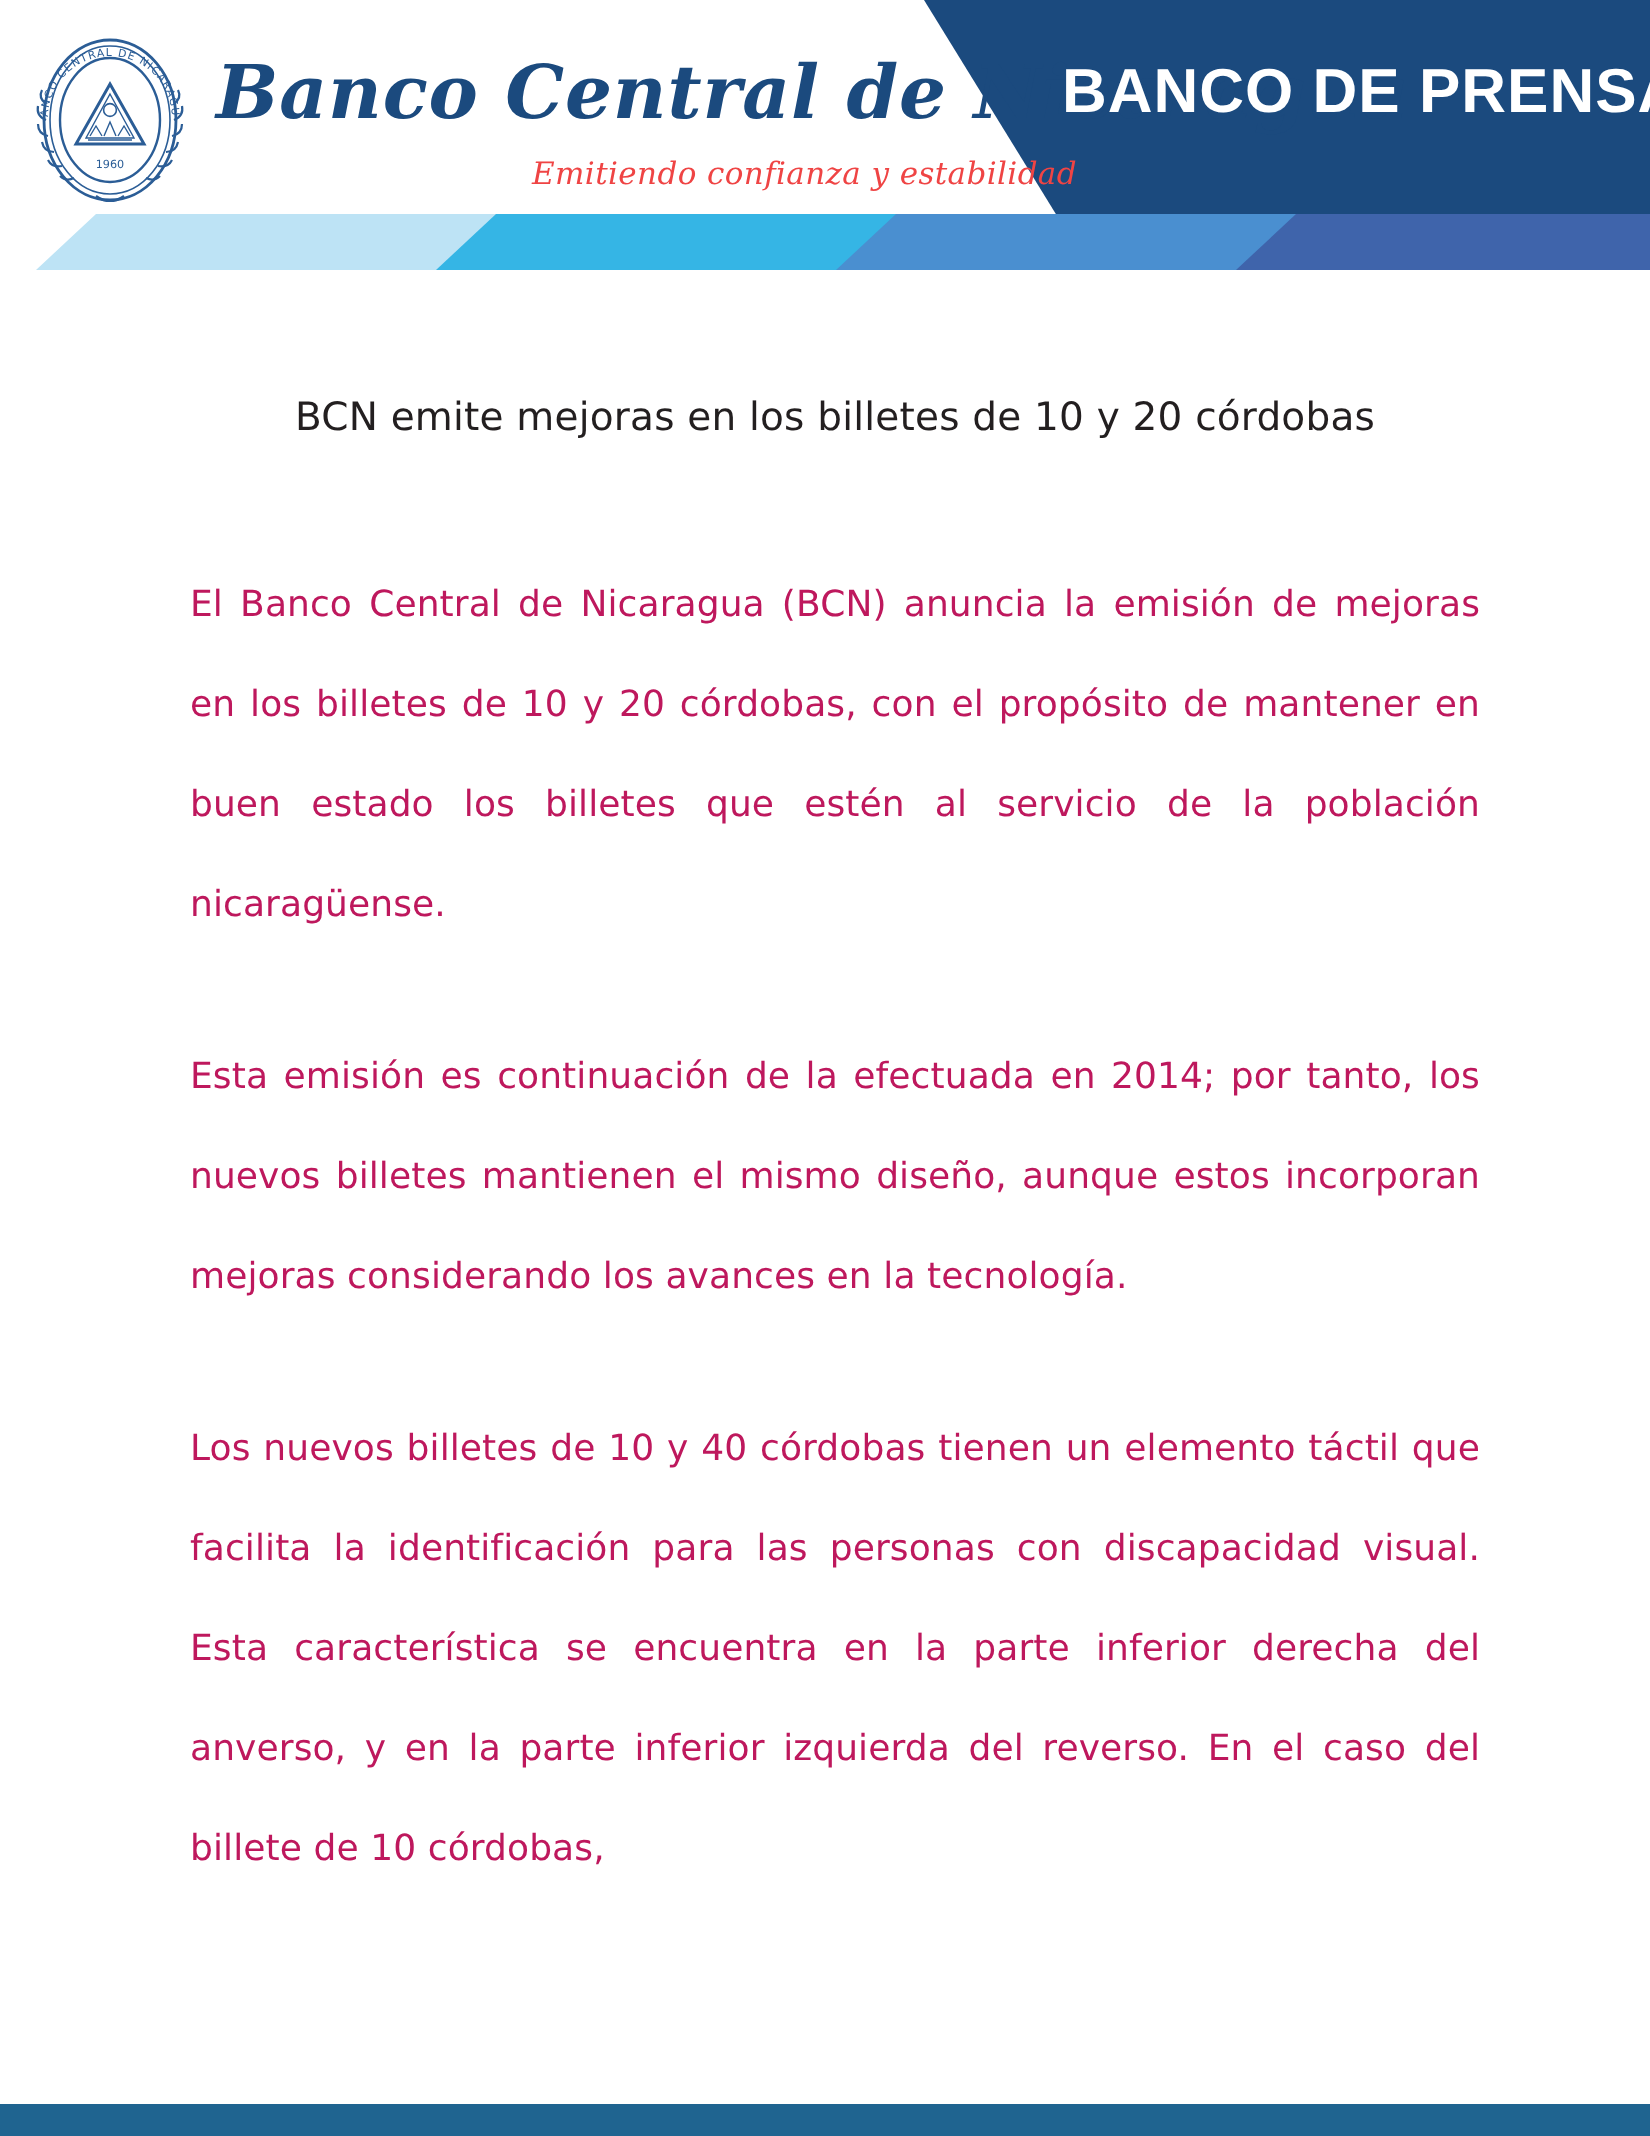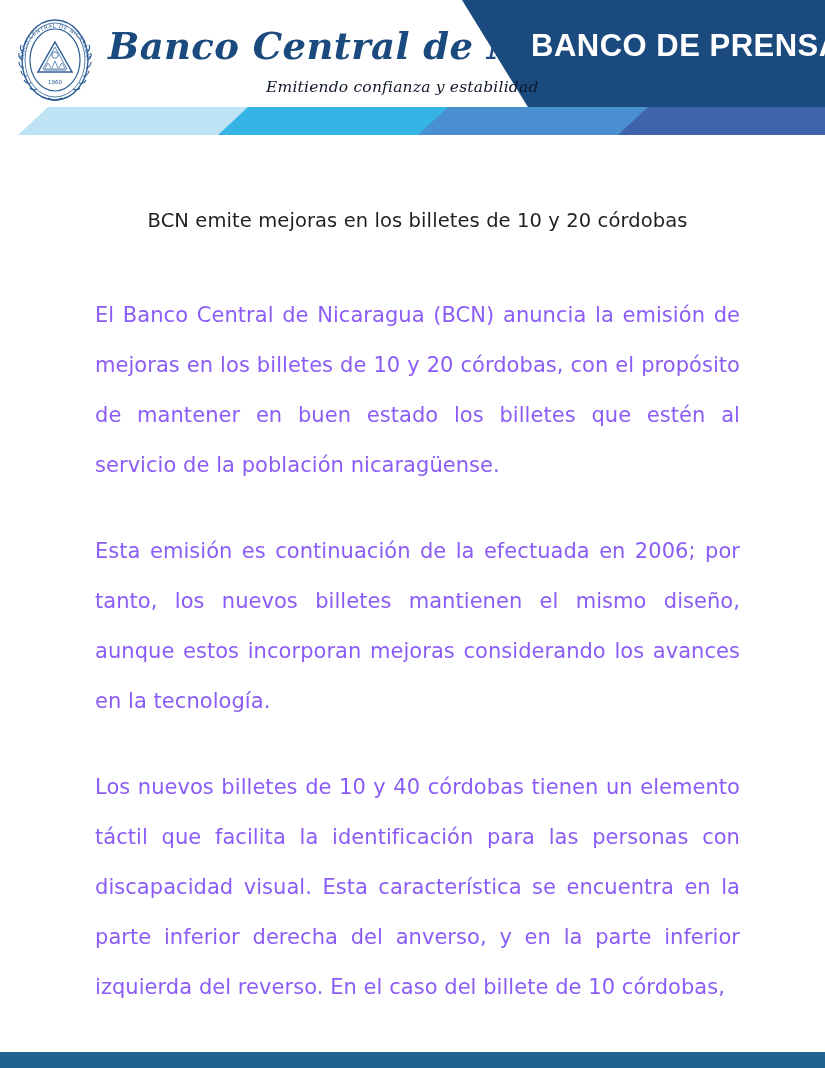--- a/index.html
+++ b/index.html
@@ -113,28 +113,27 @@
 
   #doc-title {
     font-family: "DejaVu Sans", sans-serif;
     font-size: 19.5px;
     font-weight: normal;
     color: #231f20;
     text-align: center;
     letter-spacing: 0.1px;
     line-height: 1.35;
     margin-bottom: 56px;
-    margin-top: 12px;
   }
 
   .para {
     font-family: "DejaVu Sans", sans-serif;
-    font-size: 21px;
+    font-size: 18px;
     font-weight: normal;
-    color: #8b5cf6;
+    color: #be185d;
     text-align: justify;
     text-justify: inter-word;
     line-height: 50px;
     margin-bottom: 36px;
     letter-spacing: 0.05px;
   }
   .para:last-child { margin-bottom: 0; }
 
   
   #footer-bar {
@@ -197,36 +196,36 @@
 
         <circle cx="43" cy="39" r="3.2" fill="none" stroke="#2b5d96" stroke-width="0.8"></circle>
 
         <text x="43" y="68" text-anchor="middle" font-family="DejaVu Sans, sans-serif" font-size="5.6" fill="#2b5d96">1960</text>
 
         <path d="M36,82 q7,5 14,0" fill="none" stroke="#2b5d96" stroke-width="1.1"></path>
       </svg>
     </div>
 
     <div id="bank-name" style="color: rgb(27, 74, 126);">Banco Central de Nicaragua</div>
-    <div id="bank-tagline" style="color: #0f172a; text-align: right;">Emitiendo confianza y estabilidad</div>
+    <div id="bank-tagline" style="color: #ef4444; text-align: right;">Emitiendo confianza y estabilidad</div>
 
     <div id="nota-de-prensa" style="color: rgb(255, 255, 255);">BANCO DE PRENSA</div>
   </div>
 
   <div id="ribbon">
       <div class="ribbon-band" style="left: 18px; width: 400px; background: rgb(189, 227, 245); clip-path: polygon(30px 0px, 100% 0px, calc(100% - 30px) 100%, 0px 100%);"></div>
       <div class="ribbon-band" style="left: 218px; width: 425px; background: rgb(53, 181, 229); clip-path: polygon(30px 0px, 100% 0px, calc(100% - 30px) 100%, 0px 100%);"></div>
       <div class="ribbon-band" style="left: 418px; width: 415px; background: rgb(74, 143, 208); clip-path: polygon(30px 0px, 100% 0px, calc(100% - 30px) 100%, 0px 100%);"></div>
       <div class="ribbon-band" style="left: 618px; width: 240px; background: rgb(63, 100, 171); clip-path: polygon(30px 0px, 100% 0px, calc(100% - 30px) 100%, 0px 100%);"></div>
     </div>
 
   <div id="content">
     <h1 id="doc-title">BCN emite mejoras en los billetes de 10 y 20 córdobas</h1>
     <div id="paragraphs">
         <p class="para">El Banco Central de Nicaragua (BCN) anuncia la emisión de mejoras en los billetes de 10 y 20 córdobas, con el propósito de mantener en buen estado los billetes que estén al servicio de la población nicaragüense.</p>
-        <p class="para">Esta emisión es continuación de la efectuada en 2006; por tanto, los nuevos billetes mantienen el mismo diseño, aunque estos incorporan mejoras considerando los avances en la tecnología.</p>
+        <p class="para">Esta emisión es continuación de la efectuada en 2014; por tanto, los nuevos billetes mantienen el mismo diseño, aunque estos incorporan mejoras considerando los avances en la tecnología.</p>
         <p class="para">Los nuevos billetes de 10 y 40 córdobas tienen un elemento táctil que facilita la identificación para las personas con discapacidad visual. Esta característica se encuentra en la parte inferior derecha del anverso, y en la parte inferior izquierda del reverso. En el caso del billete de 10 córdobas,</p>
       </div>
   </div>
 
   <div id="footer-bar" style="background: rgb(31, 100, 144);"></div>
 
 </div>
 
 </body></html>

